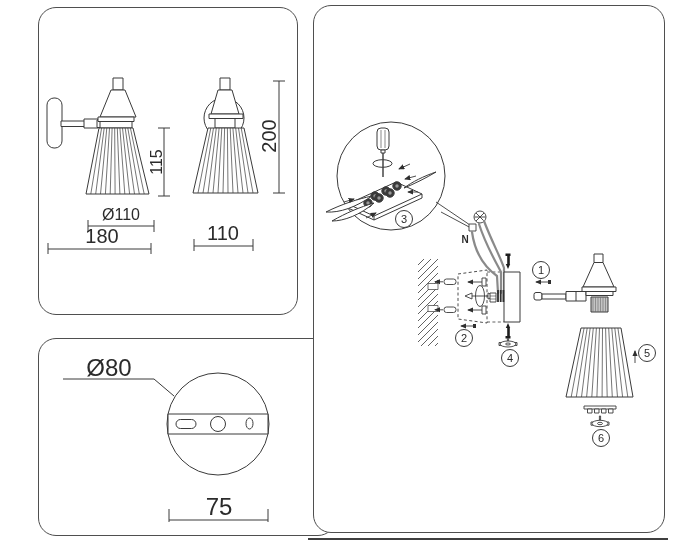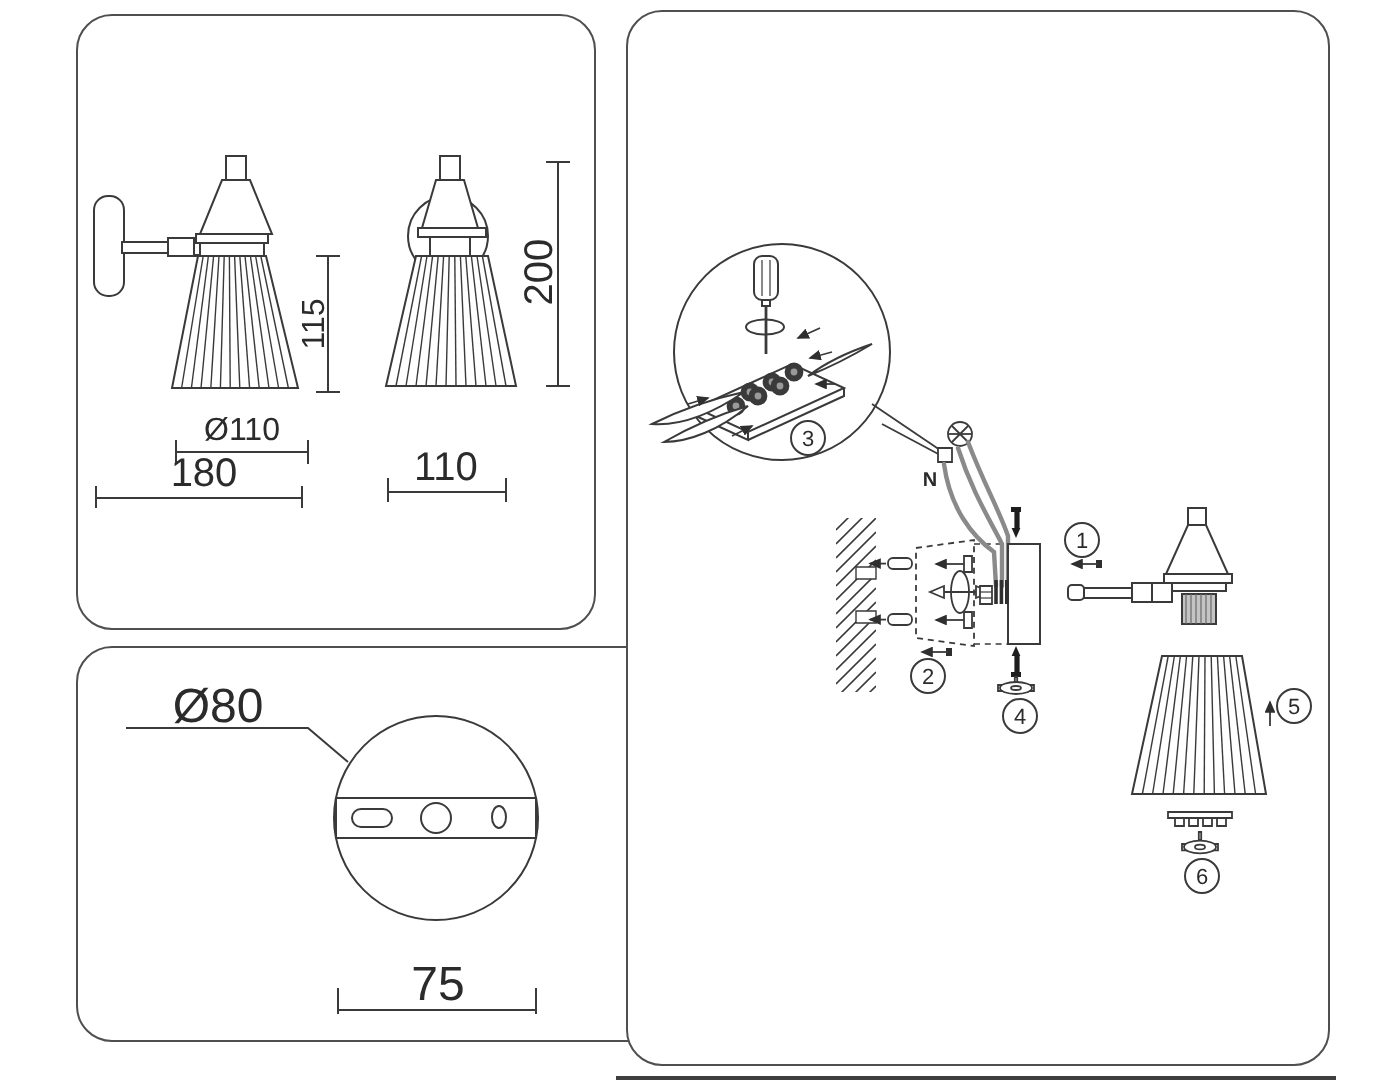--- a/index.html
+++ b/index.html
@@ -106,21 +106,21 @@
       </g>
 
       <text class="dimtxt" font-size="16" text-anchor="middle" transform="translate(123,154) rotate(-90)">115</text>
       <text class="dimtxt" font-size="16" text-anchor="middle" x="82" y="212">Ø110</text>
       <text class="dimtxt" font-size="20" text-anchor="middle" x="63" y="235">180</text>
       <text class="dimtxt" font-size="20" text-anchor="middle" transform="translate(237,128) rotate(-90)">200</text>
       <text class="dimtxt" font-size="20" text-anchor="middle" x="184" y="232">110</text>
     </svg>
   </div>
 
-  <div class="panel" style="left:38px;top:323px;width:298px;height:198px;">
+  <div class="panel" style="left:38px;top:338px;width:298px;height:198px;">
     <svg width="258" height="195" viewBox="0 0 258 195">
       <g stroke="#3a3a3a" stroke-width="1" fill="none">
         <polyline points="24,40 115,40 135,57"></polyline>
         <circle cx="179" cy="85" r="51" fill="#fff"></circle>
         <rect x="129" y="75" width="100" height="20" fill="#fff"></rect>
         <rect x="137" y="80.5" width="20" height="9" rx="4.5"></rect>
         <circle cx="179" cy="85" r="7.5"></circle>
         <ellipse cx="210.5" cy="84.5" rx="3.5" ry="5.5"></ellipse>
         <g>
           <line x1="130" y1="181" x2="229" y2="181"></line>

